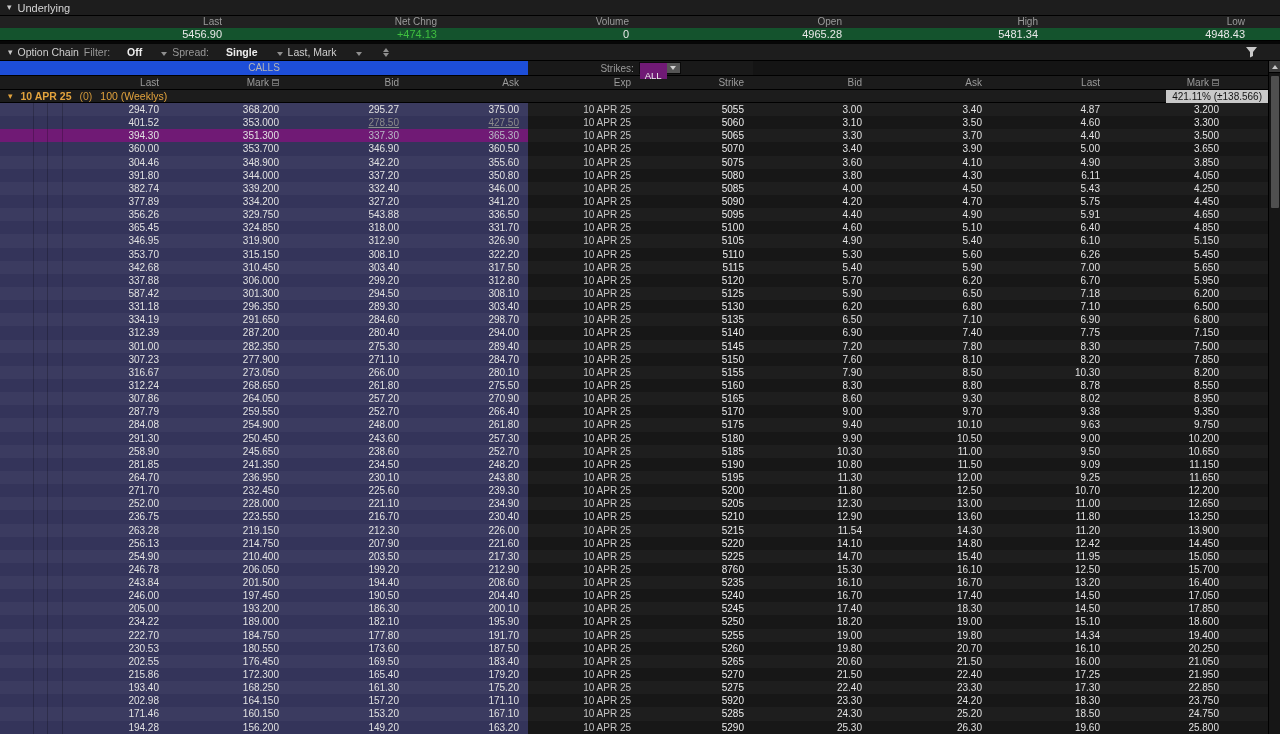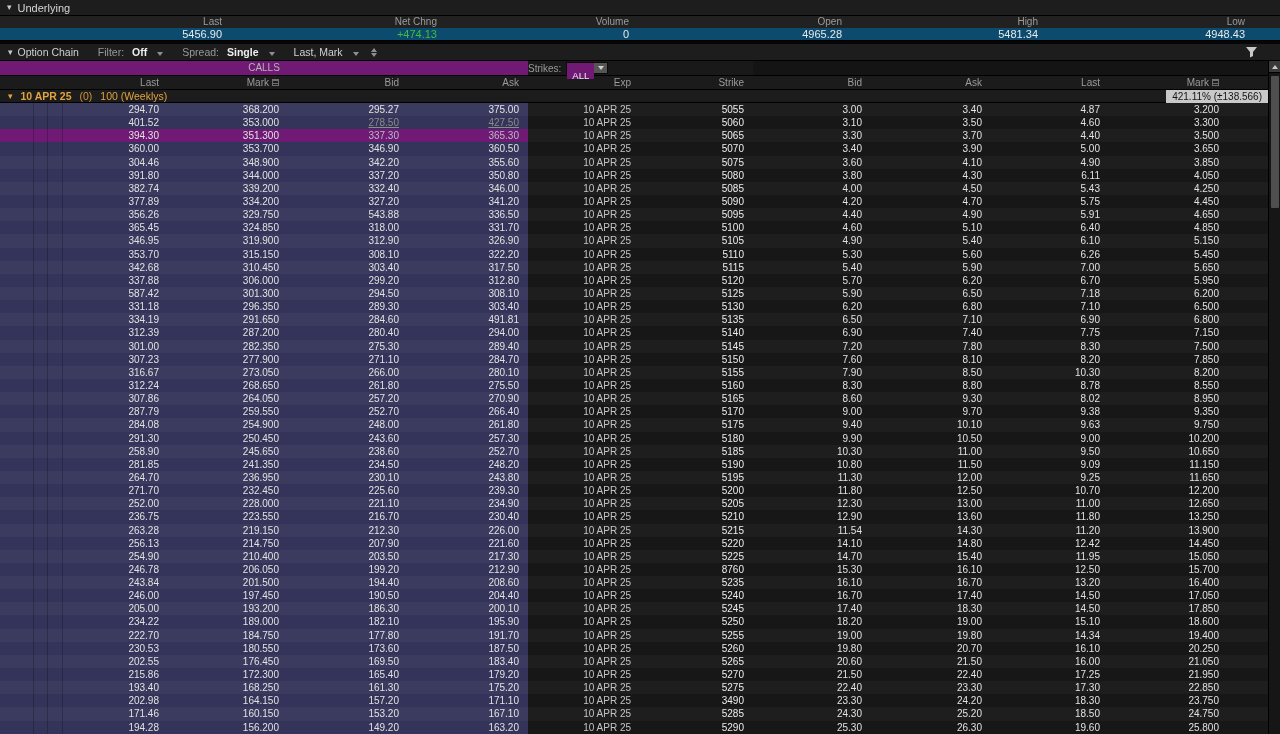--- a/index.html
+++ b/index.html
@@ -9,45 +9,45 @@
   .app { position:relative; width:1280px; height:734px; background:#141414; overflow:hidden; }
 
   
   .underlying-bar { height:16px; background:#1d1d1d; border-bottom:1px solid #000;
     display:flex; align-items:center; padding-left:7px; gap:6px;
     color:#d6d6d6; font-size:11px; }
   .tri { font-size:9px; color:#c9c9c9; line-height:1; }
   .quote-grid { display:grid; grid-template-columns:230px 215px 192px 213px 196px 207px 1fr; }
   .quote-labels { height:12px; background:#212121; }
   .quote-labels .qcell { font-size:10px; color:#9b9b9b; text-align:right; padding-right:8px; line-height:12px; }
-  .quote-values { height:13px; background:#0c4a6e; border-bottom:1px solid #000; }
+  .quote-values { height:13px; background:#14532d; border-bottom:1px solid #000; }
   .quote-values .qcell { font-size:11px; color:#e9e9e9; text-align:right; padding-right:8px; line-height:12px; }
   .quote-values .green { color:#3fbf3f; }
   .section-gap { height:3px; background:#060606; }
 
   
   .toolbar { height:17px; background:#1d1d1d; border-bottom:1px solid #000;
     display:flex; align-items:center; padding:0 8px; gap:5px; font-size:10.5px; color:#cfcfcf; }
-  .tb-group { display:flex; align-items:center; gap:8px; margin-left:14px; }
+  .tb-group { display:flex; align-items:center; gap:17px; }
   .tb-label { color:#989898; }
   .tb-value { color:#efefef; font-weight:bold; }
   .dd-caret { width:0; height:0; border-left:3px solid transparent; border-right:3px solid transparent;
     border-top:4px solid #8f8f8f; margin-left:2px; margin-top:3px; }
   .spinner { display:flex; flex-direction:column; gap:1px; margin-left:4px; }
   .spin-up { width:0;height:0;border-left:3px solid transparent;border-right:3px solid transparent;border-bottom:4px solid #8f8f8f; }
   .spin-dn { width:0;height:0;border-left:3px solid transparent;border-right:3px solid transparent;border-top:4px solid #8f8f8f; }
   .funnel { margin-left:auto; margin-right:14px; display:block; }
 
   
   .chain-area { position:relative; height:613px; }
   .chain-content { position:absolute; left:0; top:0; width:1268px; }
 
   .chain-strip { display:grid; grid-template-columns:528px 225px 515px; height:15px; border-bottom:1px solid #000; }
-  .strip-seg { background:#701a75; color:#b5b5b5; font-size:10px; text-align:center; line-height:14px; }
-  .strip-mid { background:#191919; display:flex; align-items:center; gap:5px; }
+  .strip-seg { background:#1d4ed8; color:#b5b5b5; font-size:10px; text-align:center; line-height:14px; }
+  .strip-mid { background:#191919; display:flex; align-items:center; justify-content:center; gap:5px; }
   .strikes-label { color:#9a9a9a; font-size:10px; }
   .strikes-select { display:flex; align-items:stretch; height:12px; border:1px solid #0a0a0a; }
   .strikes-select .sel-text { background:#701a75; color:#efefef; font-size:9.5px; line-height:10px; padding:8px 5px; }
   .strikes-select .sel-btn { background:#555; width:13px; display:flex; align-items:center; justify-content:center; }
   .sel-btn .dd-caret { margin:0; border-top-color:#d0d0d0; }
 
   .grid-row { display:grid; grid-template-columns:168px 120px 120px 120px 112px 113px 118px 120px 118px 119px 40px; }
   .col-headers { height:14px; background:#1b1b1b; border-bottom:1px solid #000; }
   .col-headers .hcell { font-size:10px; color:#9b9b9b; text-align:right; padding-right:9px; line-height:13px;
     display:flex; align-items:center; justify-content:flex-end; gap:3px; }
@@ -413,21 +413,21 @@
             <div class="cell puts col-put-bid">6.20</div>
             <div class="cell puts col-put-ask">6.80</div>
             <div class="cell puts col-put-last">7.10</div>
             <div class="cell puts col-put-mark">6.500</div>
             <div class="cell spacer"></div>
           </div>
           <div class="row grid-row even">
             <div class="cell calls col-call-last">334.19</div>
             <div class="cell calls col-call-mark">291.650</div>
             <div class="cell calls col-call-bid">284.60</div>
-            <div class="cell calls col-call-ask">491.81</div>
+            <div class="cell calls col-call-ask">298.70</div>
             <div class="cell mid col-exp exp">10 APR 25</div>
             <div class="cell mid col-strike strike">5135</div>
             <div class="cell puts col-put-bid">6.50</div>
             <div class="cell puts col-put-ask">7.10</div>
             <div class="cell puts col-put-last">6.90</div>
             <div class="cell puts col-put-mark">6.800</div>
             <div class="cell spacer"></div>
           </div>
           <div class="row grid-row odd">
             <div class="cell calls col-call-last">312.39</div>
@@ -792,21 +792,21 @@
             <div class="cell puts col-put-last">17.30</div>
             <div class="cell puts col-put-mark">22.850</div>
             <div class="cell spacer"></div>
           </div>
           <div class="row grid-row odd">
             <div class="cell calls col-call-last">202.98</div>
             <div class="cell calls col-call-mark">164.150</div>
             <div class="cell calls col-call-bid">157.20</div>
             <div class="cell calls col-call-ask">171.10</div>
             <div class="cell mid col-exp exp">10 APR 25</div>
-            <div class="cell mid col-strike strike">3490</div>
+            <div class="cell mid col-strike strike">5920</div>
             <div class="cell puts col-put-bid">23.30</div>
             <div class="cell puts col-put-ask">24.20</div>
             <div class="cell puts col-put-last">18.30</div>
             <div class="cell puts col-put-mark">23.750</div>
             <div class="cell spacer"></div>
           </div>
           <div class="row grid-row even">
             <div class="cell calls col-call-last">171.46</div>
             <div class="cell calls col-call-mark">160.150</div>
             <div class="cell calls col-call-bid">153.20</div>

